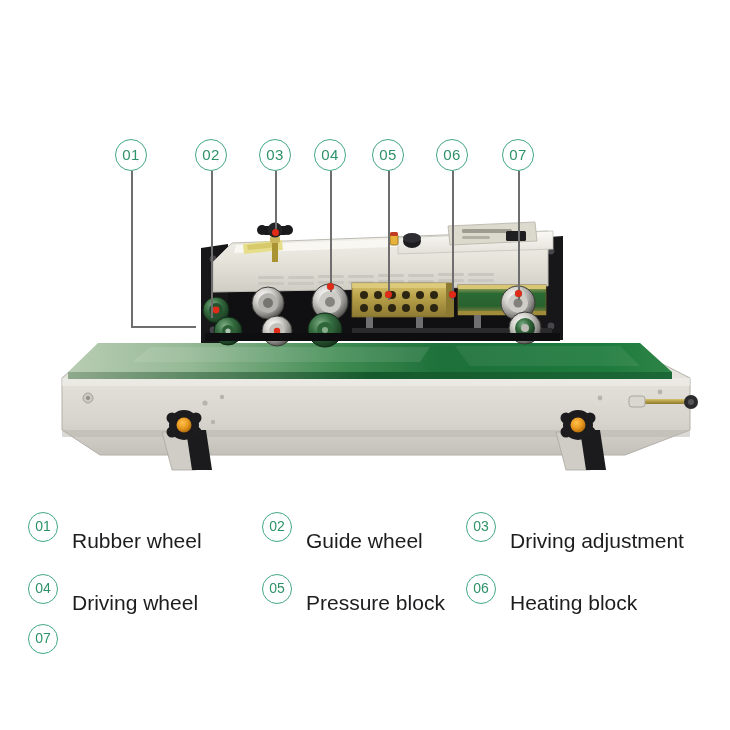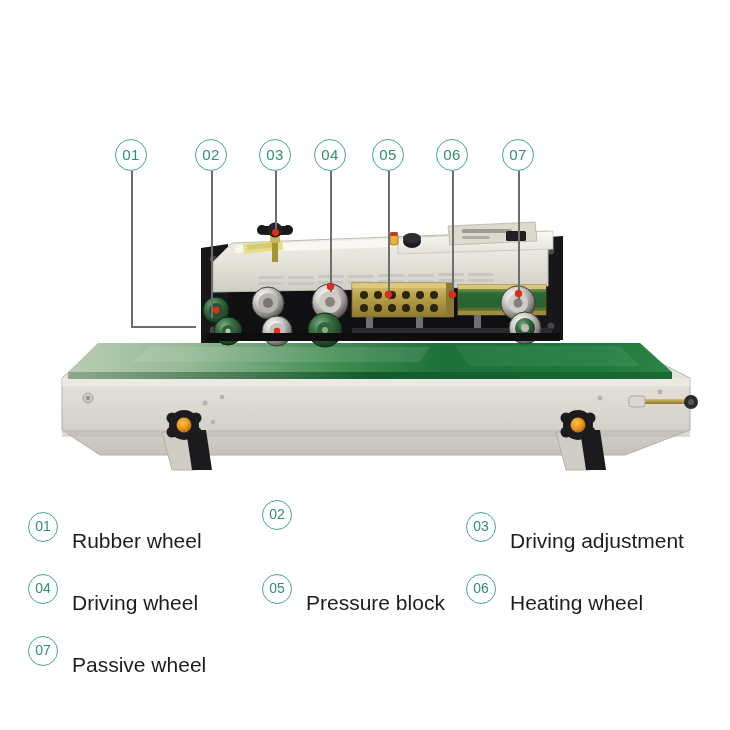--- a/index.html
+++ b/index.html
@@ -313,41 +313,41 @@
     </div>
 
   <div class="legend">
     <div class="lrow" id="lrow0">
         <div class="litem" style="left: 28px; top: 8px;">
           <span class="lcirc">01</span>
           <span class="ltext">Rubber wheel</span>
         </div>
         <div class="litem" style="left: 262px; top: 8px;">
           <span class="lcirc">02</span>
+          <span class="ltext">Guide wheel</span>
         </div>
         <div class="litem" style="left: 466px; top: 8px;">
           <span class="lcirc">03</span>
           <span class="ltext">Driving adjustment</span>
         </div>
       </div>
     <div class="lrow" id="lrow1">
         <div class="litem" style="left: 28px; top: 8px;">
           <span class="lcirc">04</span>
           <span class="ltext">Driving wheel</span>
         </div>
         <div class="litem" style="left: 262px; top: 8px;">
           <span class="lcirc">05</span>
           <span class="ltext">Pressure block</span>
         </div>
         <div class="litem" style="left: 466px; top: 8px;">
           <span class="lcirc">06</span>
-          <span class="ltext">Heating wheel</span>
+          <span class="ltext">Heating block</span>
         </div>
       </div>
     <div class="lrow" id="lrow2">
         <div class="litem" style="left: 28px; top: 8px;">
           <span class="lcirc">07</span>
-          <span class="ltext">Passive wheel</span>
         </div>
       </div>
   </div>
 
 </div>
 
 </body></html>

